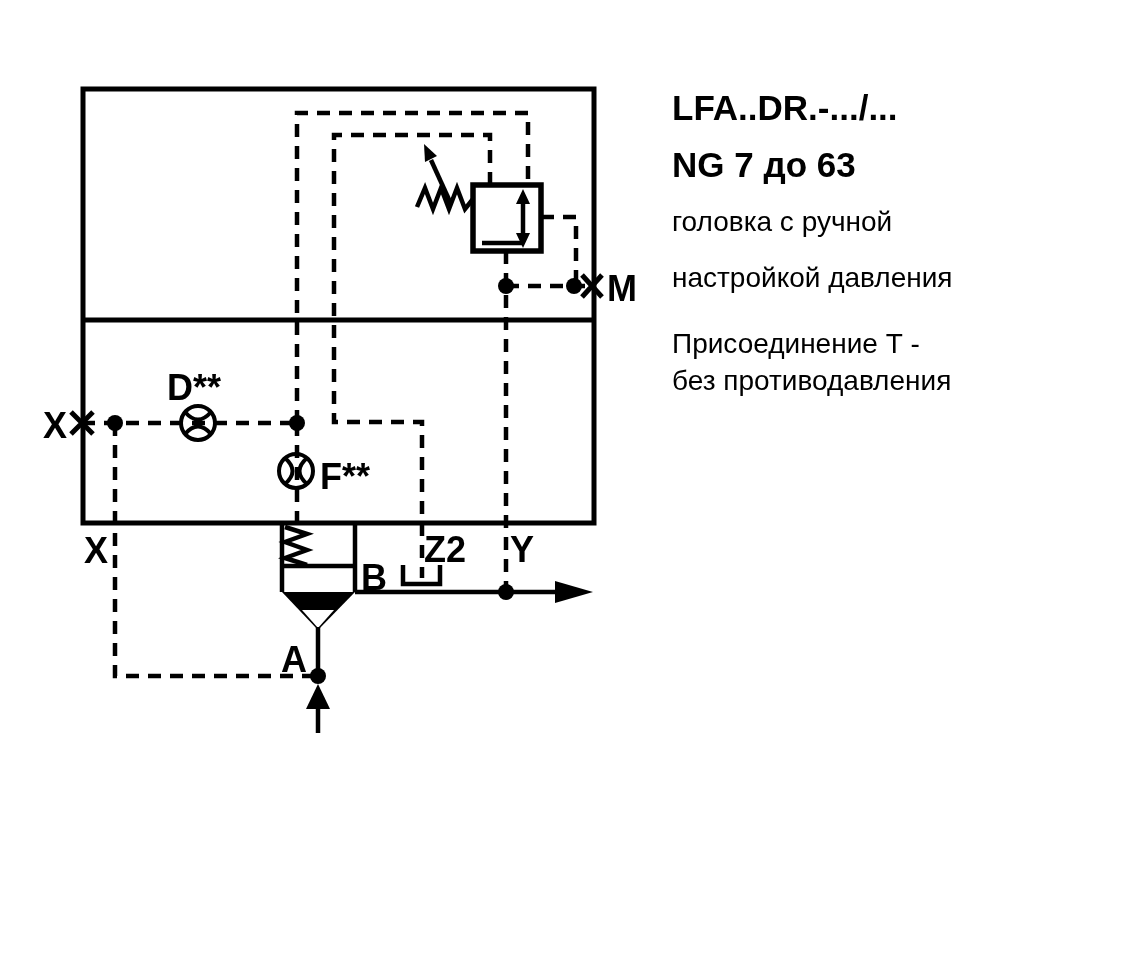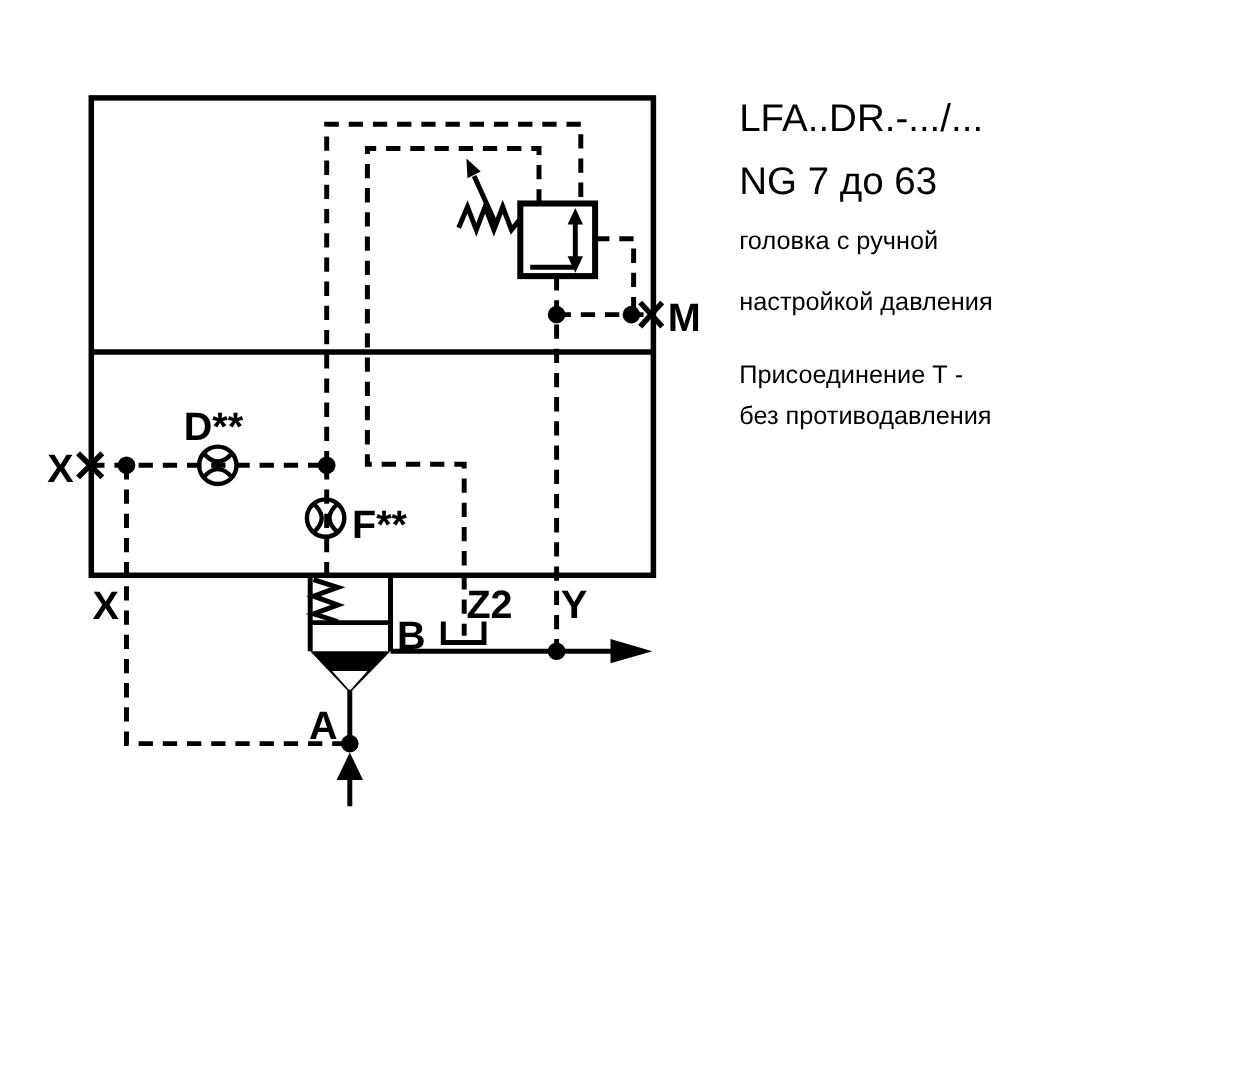--- a/index.html
+++ b/index.html
@@ -17,26 +17,26 @@
   }
   #schematic-svg {
     position: absolute;
     left: 0;
     top: 0;
   }
   .txt-line {
     position: absolute;
     left: 672px;
     color: #000000;
-    font-size: 23px;
+    font-size: 28px;
     line-height: 1.2;
     white-space: nowrap;
   }
   .txt-bold {
-    font-weight: normal;
+    font-weight: bold;
     font-size: 35px;
   }
   .diagram-label {
     font-family: "Liberation Sans", sans-serif;
     font-weight: bold;
     font-size: 36px;
     fill: #000000;
   }
 </style>
 </head>

